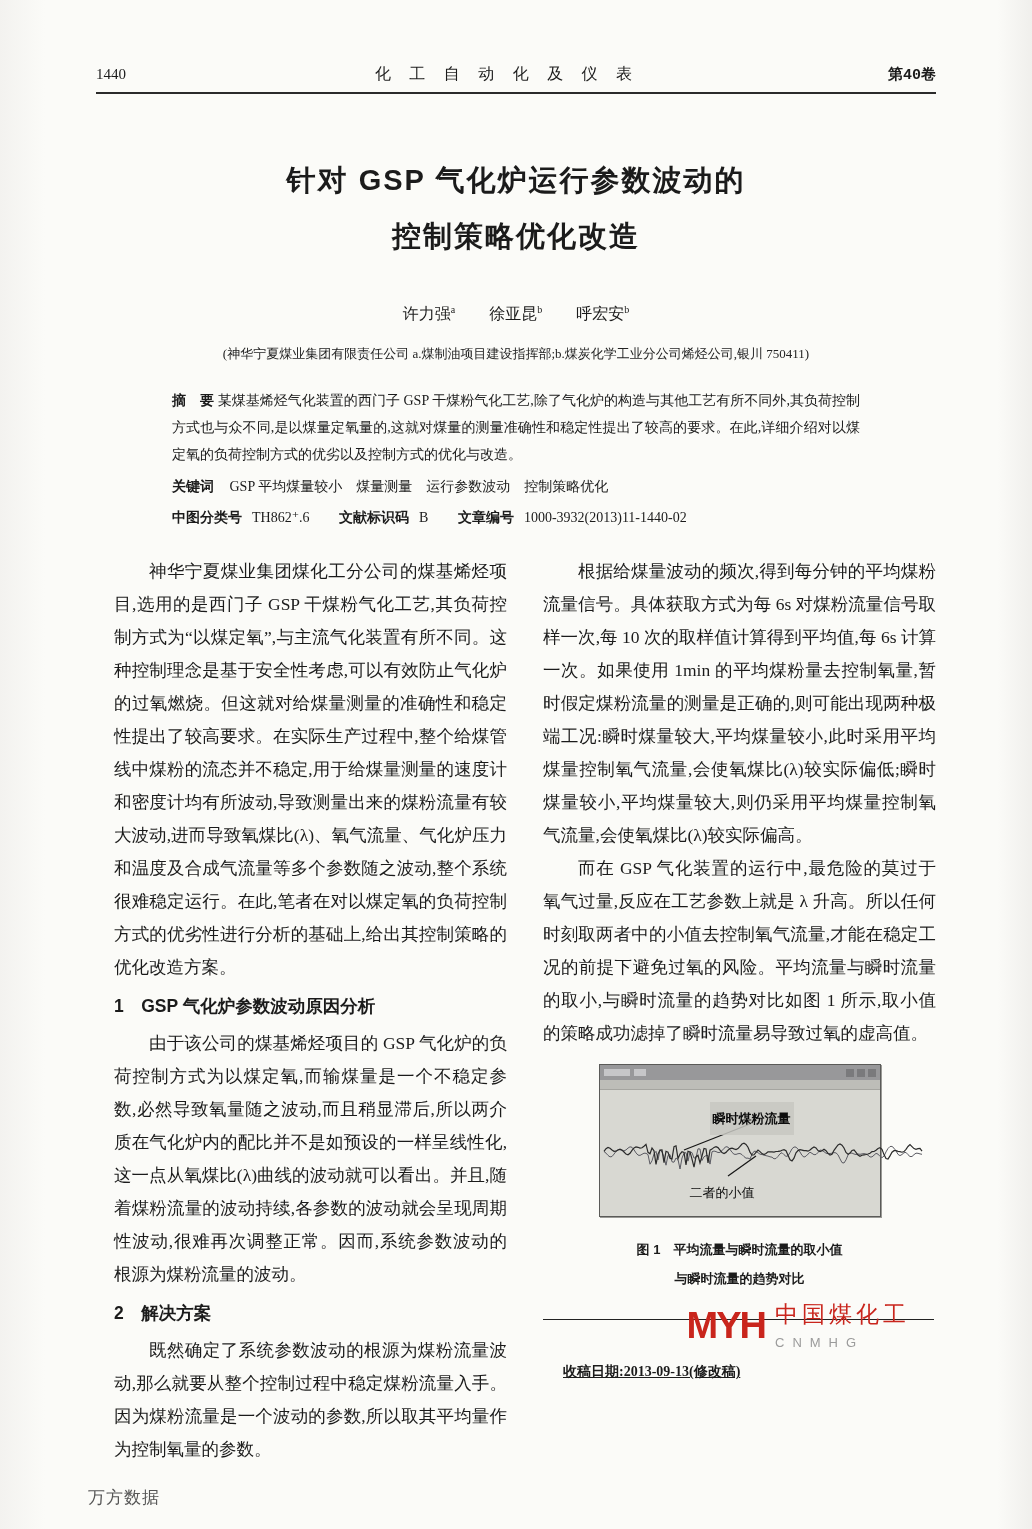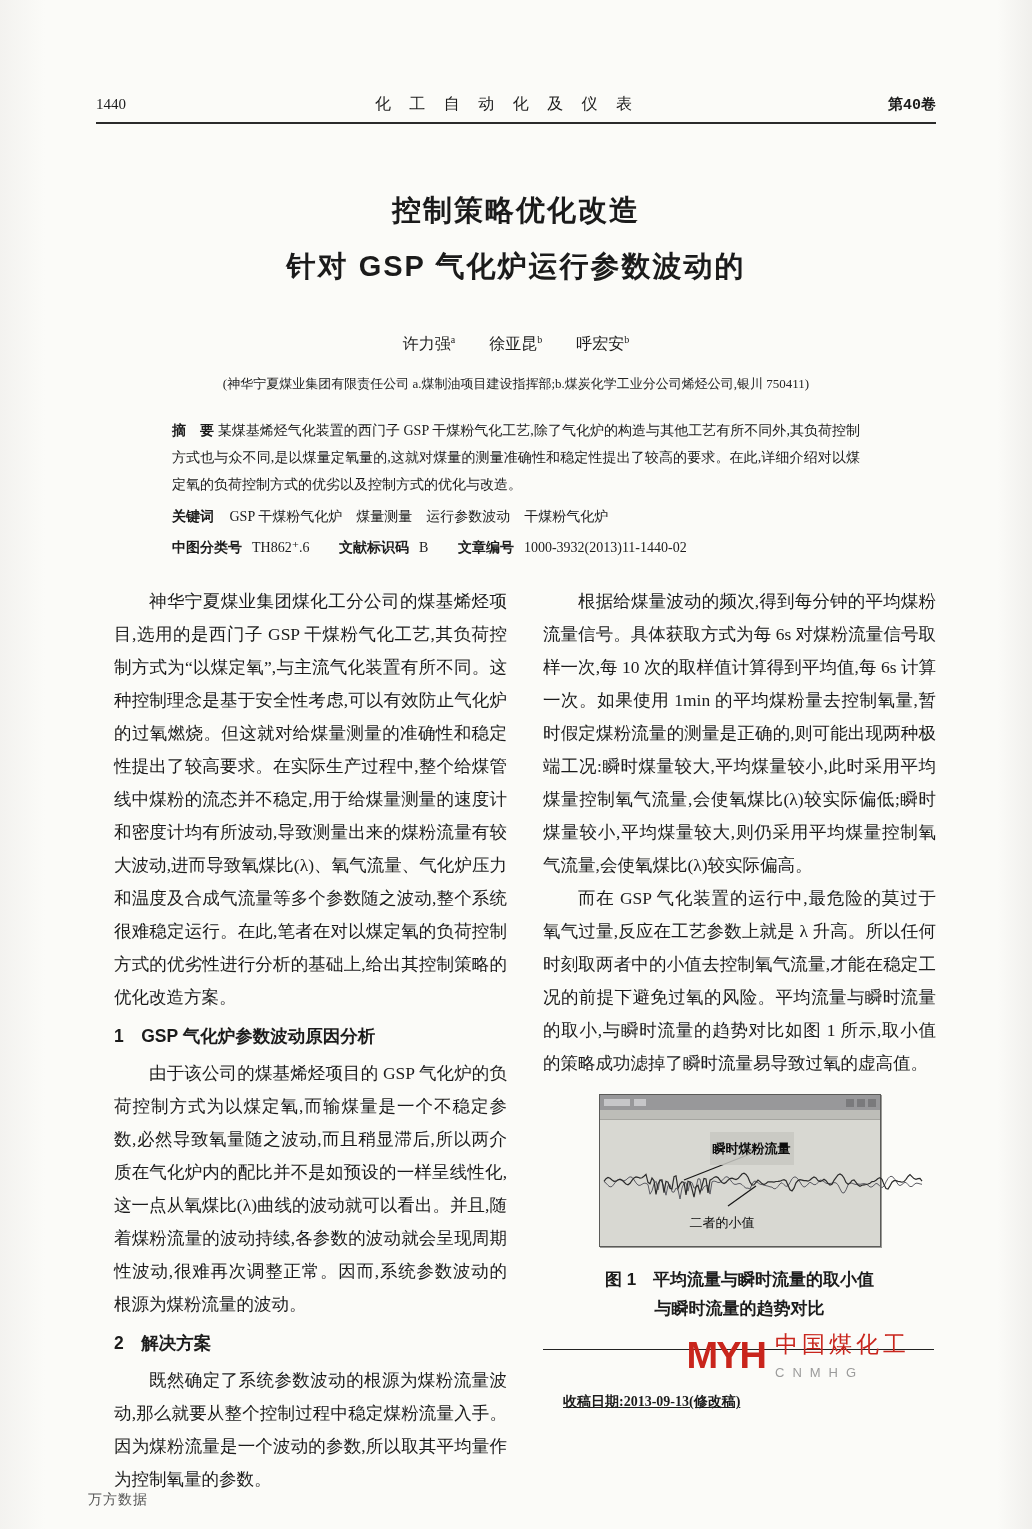--- a/index.html
+++ b/index.html
@@ -5,21 +5,21 @@
   * { margin:0; padding:0; box-sizing:border-box; }
   html,body { background:#e9e9e9; }
   .page {
     width:1032px; height:1529px; margin:0 auto; position:relative; overflow:hidden;
     background:linear-gradient(90deg,#f3f2ef 0,#fbfbf8 45px,#fbfbf8 calc(100% - 35px),#f0efec 100%);
     color:#1b1b1b;
     font-family:"Liberation Serif","DejaVu Serif",serif;
   }
   .inner { padding:0 96px; }
 
-  .page-header { display:flex; justify-content:space-between; align-items:baseline; padding-top:94px; font-size:15px; }
+  .page-header { display:flex; justify-content:space-between; align-items:baseline; padding-top:64px; font-size:15px; }
   .page-header .journal { letter-spacing:7px; font-size:16px; font-family:"Liberation Sans","DejaVu Sans",sans-serif; }
   .page-header .vol { font-weight:bold; font-family:Liberation Mono, monospace; }
   .header-rule { border-bottom:2px solid #2b2b2b; margin-top:7px; }
 
   .article-title { text-align:center; margin-top:58px; font-size:29px; font-weight:bold; line-height:56px; letter-spacing:2px; font-family:"Liberation Sans","DejaVu Sans",sans-serif; }
 
   .authors { text-align:center; margin-top:40px; font-size:16px; }
   .authors .author { margin:0 15px; }
   .authors sup { font-size:10px; vertical-align:super; }
 
@@ -42,67 +42,67 @@
   .trend-titlebar { height:15px; background:#98989a; display:flex; align-items:center; padding:0 4px; gap:4px; }
   .tb-chip { width:26px; height:7px; background:#c6c6c8; }
   .tb-chip.sm { width:12px; }
   .tb-right { margin-left:auto; display:flex; gap:3px; }
   .tb-btn { width:8px; height:8px; background:#7a7a7c; }
   .trend-subbar { height:10px; background:#bdbdb8; border-bottom:1px solid #a5a5a0; }
   .trend-plot { height:126px; position:relative; background:#d8d8d2; }
   .trend-plot svg { position:absolute; left:0; top:0; }
   .callout-top { position:absolute; left:110px; top:12px; font-size:13px; font-weight:bold; color:#0d0d0d; background:rgba(200,200,194,.85); padding:0 3px; font-family:"Liberation Sans","DejaVu Sans",sans-serif; }
   .callout-bottom { position:absolute; left:90px; top:86px; font-size:13px; color:#0d0d0d; font-family:"Liberation Sans","DejaVu Sans",sans-serif; }
-  figcaption { text-align:center; font-weight:bold; font-size:17px; line-height:29px; margin-top:18px; font-family:"Liberation Sans","DejaVu Sans",sans-serif; }
+  figcaption { text-align:center; font-weight:bold; font-size:13px; line-height:29px; margin-top:18px; font-family:"Liberation Sans","DejaVu Sans",sans-serif; }
 
   .footnote-area { position:relative; height:84px; margin-top:16px; }
   .footnote-rule { position:absolute; left:0; right:2px; top:10px; border-top:1.5px solid #222; }
   .logo-block { position:absolute; right:26px; top:-8px; display:flex; align-items:center; gap:10px; background:transparent; }
   .logo-mark { color:#c9251c; font-weight:900; font-size:38px; line-height:38px; font-family:"Liberation Sans","DejaVu Sans",sans-serif; letter-spacing:-2px; transform:scaleY(.95); }
   .logo-texts { display:flex; flex-direction:column; line-height:1.15;gap:8px; }
   .logo-cn { color:#c9251c; font-size:23px; letter-spacing:4px; font-family:"Liberation Sans","DejaVu Sans",sans-serif; }
   .logo-en { color:#9b9b9b; font-size:13px; letter-spacing:8px; font-family:"Liberation Sans","DejaVu Sans",sans-serif; }
   .received { position:absolute; left:20px; top:46px; font-weight:bold; font-size:14px;text-decoration:underline; }
 
-  .watermark { position:absolute; left:88px; bottom:20px; font-size:14px; color:#555; letter-spacing:1px; }
+  .watermark { position:absolute; left:88px; bottom:20px; font-size:17px; color:#555; letter-spacing:1px; }
 </style>
 </head>
 <body>
 
 <div class="page">
   <div class="inner">
 
     <div class="page-header">
       <span>1440</span>
       <span class="journal">化 工 自 动 化 及 仪 表</span>
       <span class="vol">第40卷</span>
     </div>
     <div class="header-rule"></div>
 
     <div class="article-title">
+      <div>针对 GSP 气化炉运行参数波动的</div>
       <div>控制策略优化改造</div>
-      <div>针对 GSP 气化炉运行参数波动的</div>
     </div>
 
     <div class="authors">
       <span class="author"><span>许力强</span><sup>a</sup></span>
       <span class="author"><span>徐亚昆</span><sup>b</sup></span>
       <span class="author"><span>呼宏安</span><sup>b</sup></span>
     </div>
 
     <div class="affiliation">(神华宁夏煤业集团有限责任公司 a.煤制油项目建设指挥部;b.煤炭化学工业分公司烯烃公司,银川 750411)</div>
 
     <div class="abstract-block">
       <span class="lbl">摘　要</span>
       <span>某煤基烯烃气化装置的西门子 GSP 干煤粉气化工艺,除了气化炉的构造与其他工艺有所不同外,其负荷控制方式也与众不同,是以煤量定氧量的,这就对煤量的测量准确性和稳定性提出了较高的要求。在此,详细介绍对以煤定氧的负荷控制方式的优劣以及控制方式的优化与改造。</span>
     </div>
 
     <div class="keywords-line">
       <span class="lbl">关键词</span>
-      <span class="val" style="margin-left:12px">GSP 干煤粉气化炉　煤量测量　运行参数波动　干煤粉气化炉</span>
+      <span class="val" style="margin-left:12px">GSP 平均煤量较小　煤量测量　运行参数波动　控制策略优化</span>
     </div>
 
     <div class="meta-line">
       <span class="grp"><span class="lbl">中图分类号</span><span class="val">TH862⁺.6</span></span>
       <span class="grp"><span class="lbl">文献标识码</span><span class="val">B</span></span>
       <span class="grp"><span class="lbl">文章编号</span><span class="val">1000-3932(2013)11-1440-02</span></span>
     </div>
 
     <div class="columns">
 

